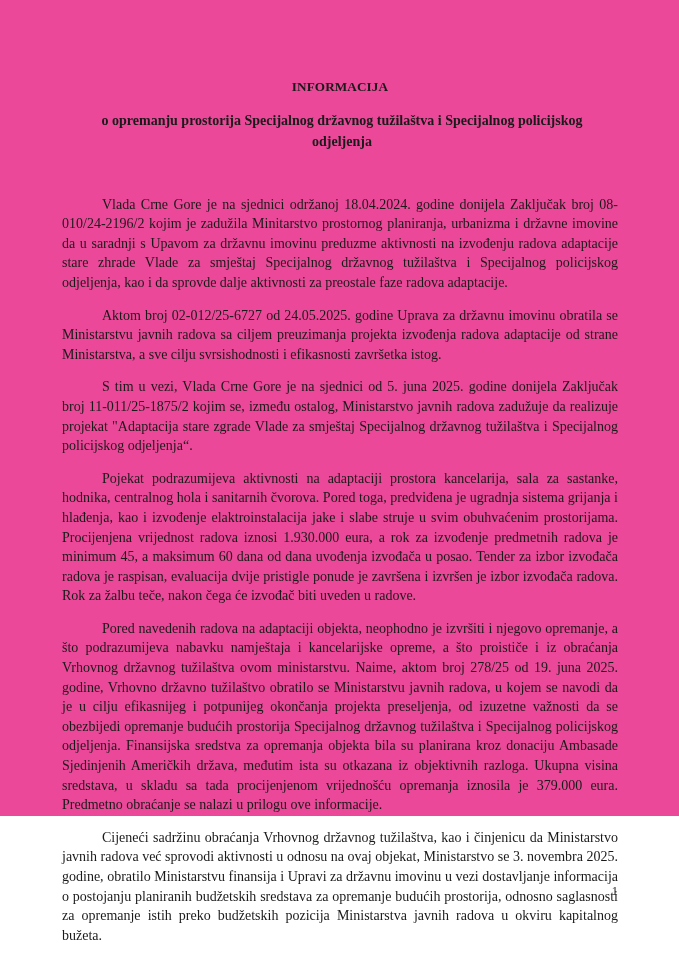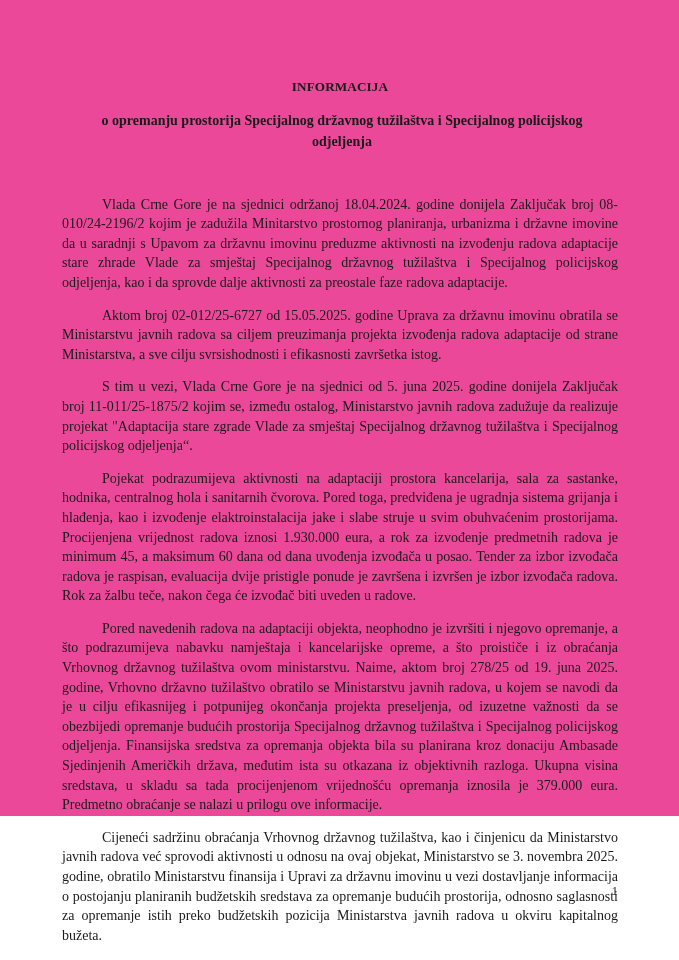--- a/index.html
+++ b/index.html
@@ -78,21 +78,21 @@
 <div class="page">
 
   <div class="content">
 
     <h1 class="doc-title">INFORMACIJA</h1>
 
     <h2 class="doc-subtitle">o opremanju prostorija Specijalnog državnog tužilaštva i Specijalnog policijskog odjeljenja</h2>
 
     <div class="body-block">
       <p class="para">Vlada Crne Gore je na sjednici održanoj 18.04.2024. godine donijela Zaključak broj 08-010/24-2196/2 kojim je zadužila Minitarstvo prostornog planiranja, urbanizma i državne imovine da u saradnji s Upavom za državnu imovinu preduzme aktivnosti na izvođenju radova adaptacije stare zhrade Vlade za smještaj Specijalnog državnog tužilaštva i Specijalnog policijskog odjeljenja, kao i da sprovde dalje aktivnosti za preostale faze radova adaptacije.</p>
-      <p class="para">Aktom broj 02-012/25-6727 od 15.05.2025. godine Uprava za državnu imovinu obratila se Ministarstvu javnih radova sa ciljem preuzimanja projekta izvođenja radova adaptacije od strane Ministarstva, a sve cilju svrsishodnosti i efikasnosti završetka istog.</p>
+      <p class="para">Aktom broj 02-012/25-6727 od 24.05.2025. godine Uprava za državnu imovinu obratila se Ministarstvu javnih radova sa ciljem preuzimanja projekta izvođenja radova adaptacije od strane Ministarstva, a sve cilju svrsishodnosti i efikasnosti završetka istog.</p>
       <p class="para">S tim u vezi, Vlada Crne Gore je na sjednici od 5. juna 2025. godine donijela Zaključak broj 11-011/25-1875/2 kojim se, između ostalog, Ministarstvo javnih radova zadužuje da realizuje projekat "Adaptacija stare zgrade Vlade za smještaj Specijalnog državnog tužilaštva i Specijalnog policijskog odjeljenja“.</p>
       <p class="para"> Pojekat podrazumijeva aktivnosti na adaptaciji prostora kancelarija, sala za sastanke, hodnika, centralnog hola i sanitarnih čvorova. Pored toga, predviđena je ugradnja sistema grijanja i hlađenja, kao i izvođenje elaktroinstalacija jake i slabe struje u svim obuhvaćenim prostorijama. Procijenjena vrijednost radova iznosi 1.930.000 eura, a rok za izvođenje predmetnih radova je minimum 45, a maksimum 60 dana od dana uvođenja izvođača u posao. Tender za izbor izvođača radova je raspisan, evaluacija dvije pristigle ponude je završena i izvršen je izbor izvođača radova. Rok za žalbu teče, nakon čega će izvođač biti uveden u radove.</p>
       <p class="para">Pored navedenih radova na adaptaciji objekta, neophodno je izvršiti i njegovo opremanje, a što podrazumijeva nabavku namještaja i kancelarijske opreme, a što proističe i iz obraćanja Vrhovnog državnog tužilaštva ovom ministarstvu. Naime, aktom broj 278/25 od 19. juna 2025. godine, Vrhovno državno tužilaštvo obratilo se Ministarstvu javnih radova, u kojem se navodi da je u cilju efikasnijeg i potpunijeg okončanja projekta preseljenja, od izuzetne važnosti da se obezbijedi opremanje budućih prostorija Specijalnog državnog tužilaštva i Specijalnog policijskog odjeljenja. Finansijska sredstva za opremanja objekta bila su planirana kroz donaciju Ambasade Sjedinjenih Američkih država, međutim ista su otkazana iz objektivnih razloga. Ukupna visina sredstava, u skladu sa tada procijenjenom vrijednošću opremanja iznosila je 379.000 eura. Predmetno obraćanje se nalazi u prilogu ove informacije.</p>
       <p class="para">Cijeneći sadržinu obraćanja Vrhovnog državnog tužilaštva, kao i činjenicu da Ministarstvo javnih radova već sprovodi aktivnosti u odnosu na ovaj objekat, Ministarstvo se 3. novembra 2025. godine, obratilo Ministarstvu finansija i Upravi za državnu imovinu u vezi dostavljanje informacija o postojanju planiranih budžetskih sredstava za opremanje budućih prostorija, odnosno saglasnosti za opremanje istih preko budžetskih pozicija Ministarstva javnih radova u okviru kapitalnog bužeta.</p>
     </div>
 
   </div>
 
   <div class="page-number">1</div>
 

